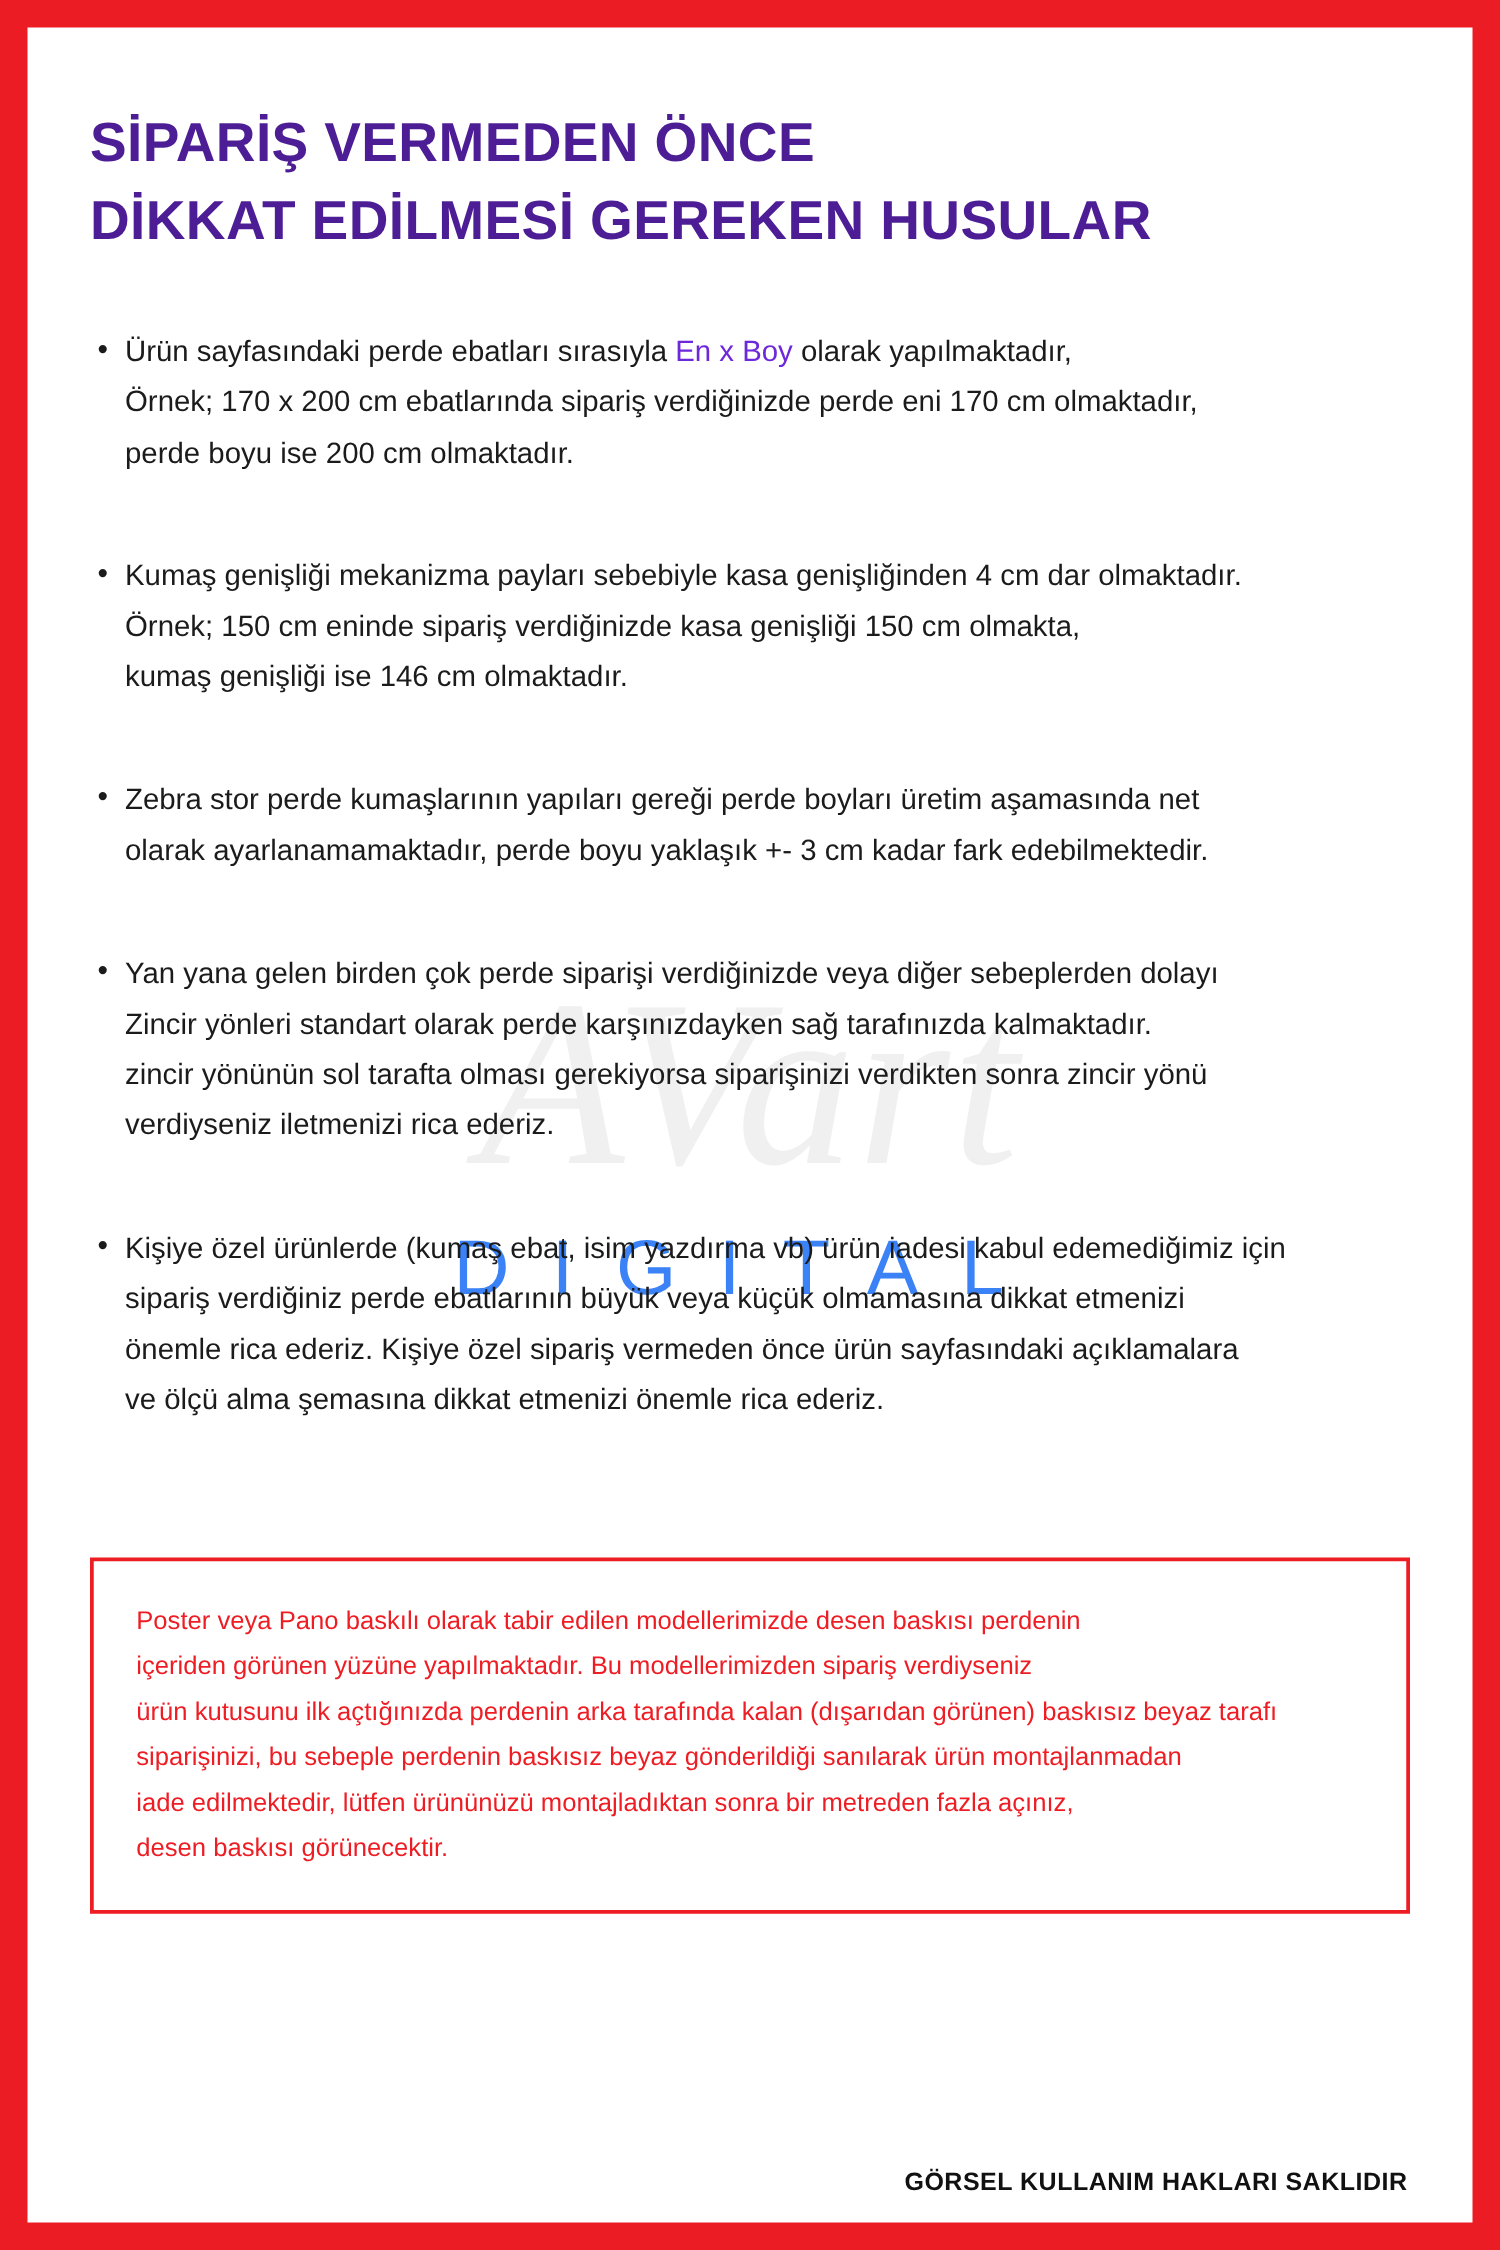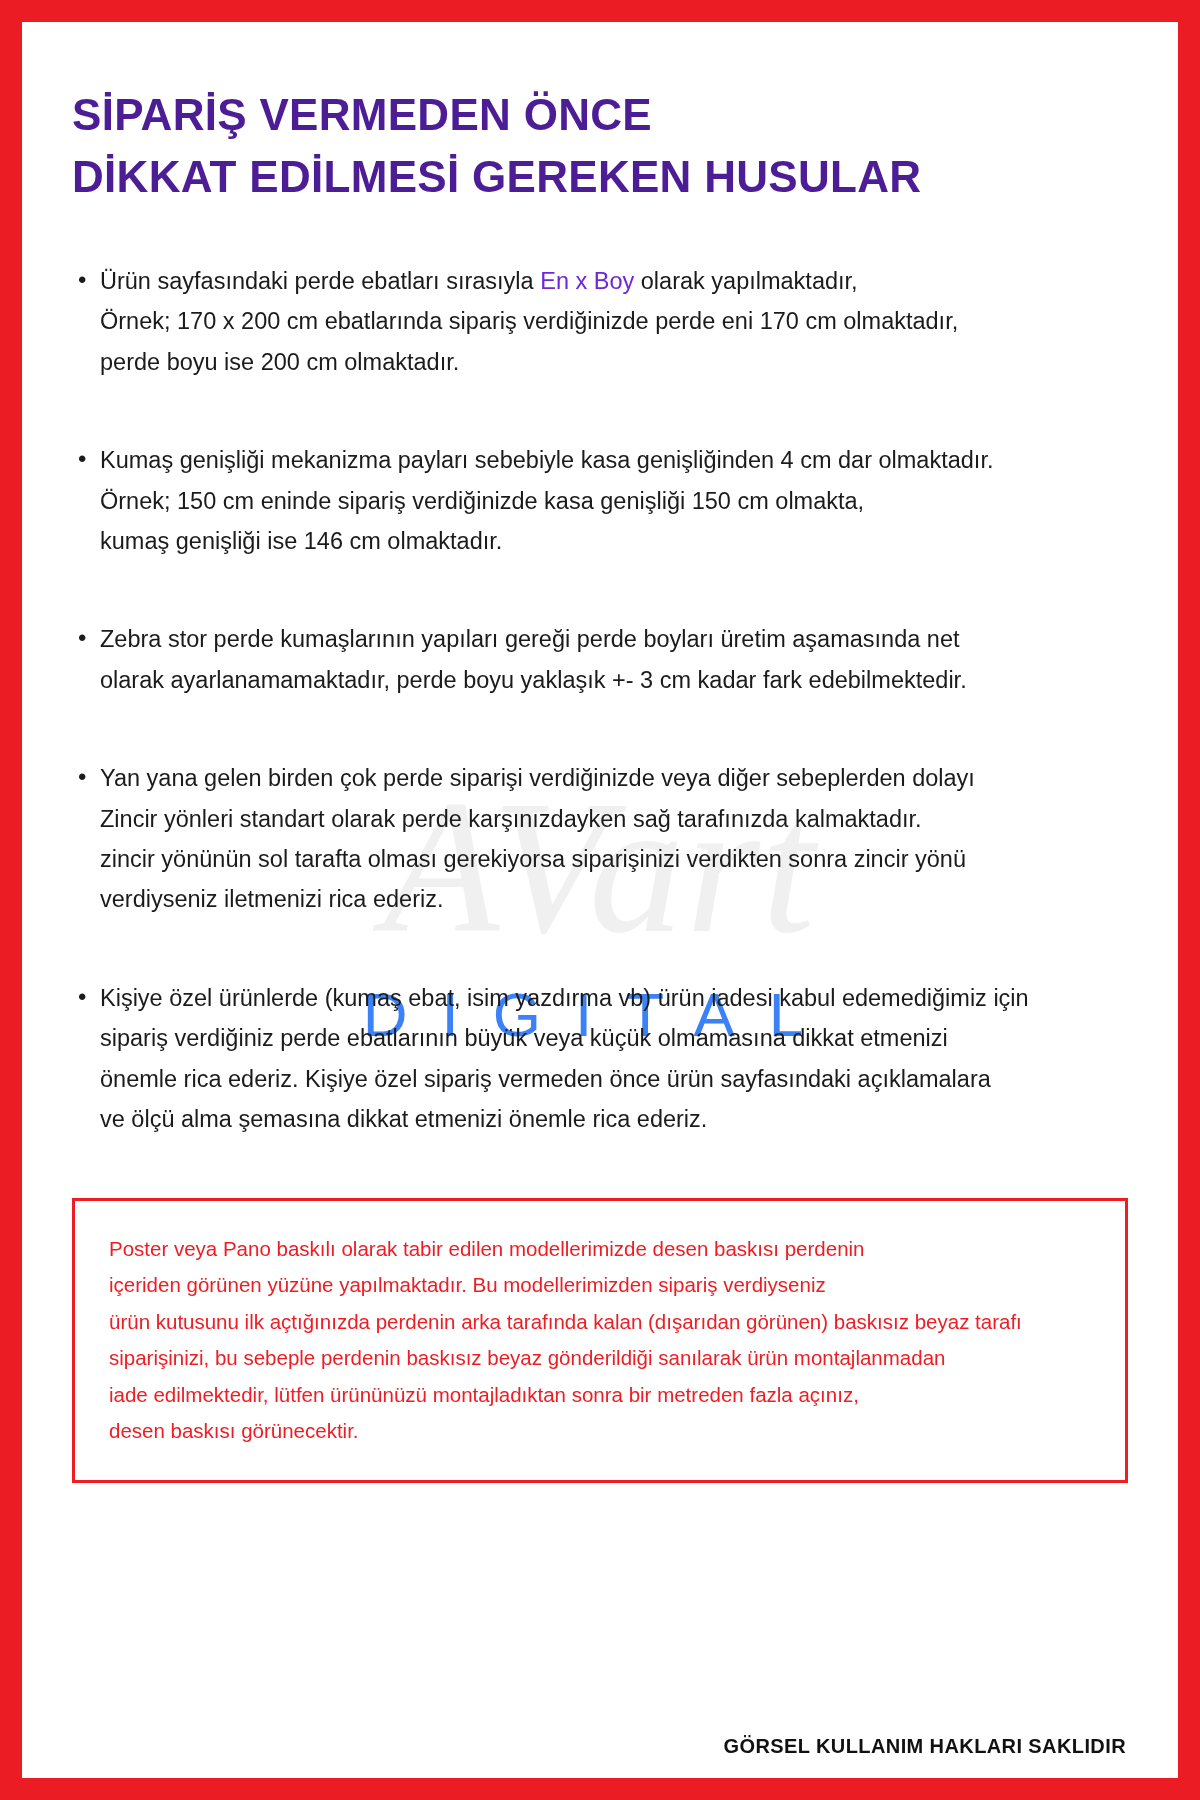--- a/index.html
+++ b/index.html
@@ -101,21 +101,21 @@
   .bullet p + p { text-indent: 0; }
   .hl {
     color: #6d28d9;
     font-weight: normal;
   }
 
   .notice {
     position: absolute;
     left: 50px;
     right: 50px;
-    top: 1176px;
+    top: 1224px;
     border: 3px solid #ee1d24;
     box-sizing: border-box;
     padding: 30px 34px 30px 34px;
     z-index: 2;
   }
   .notice p {
     margin: 0;
     color: #ee1d24;
     font-size: 20.5px;
     line-height: 1.78;

